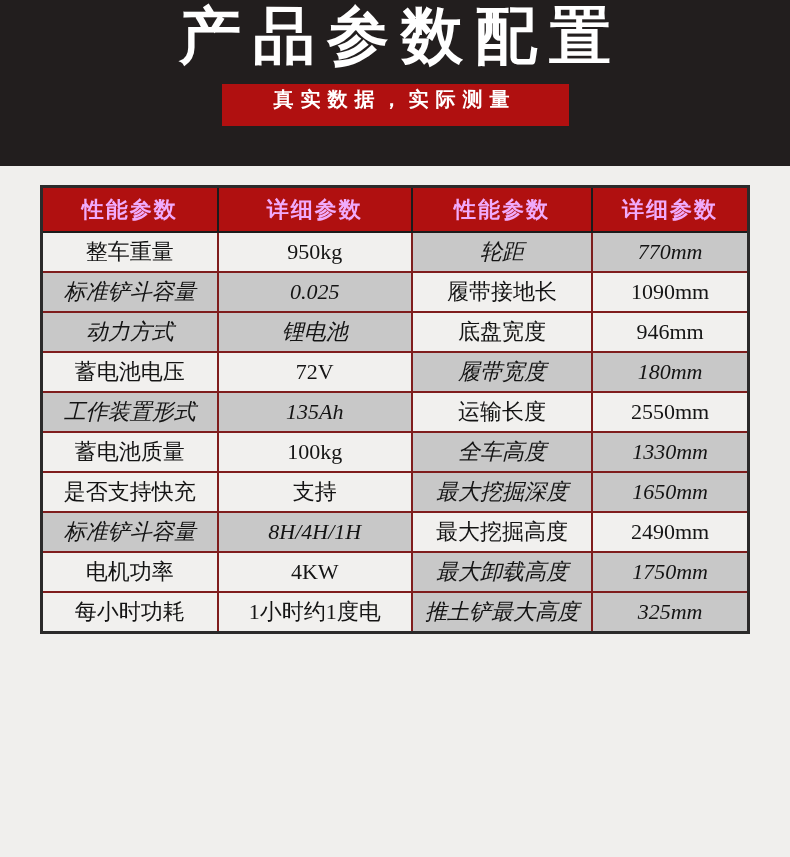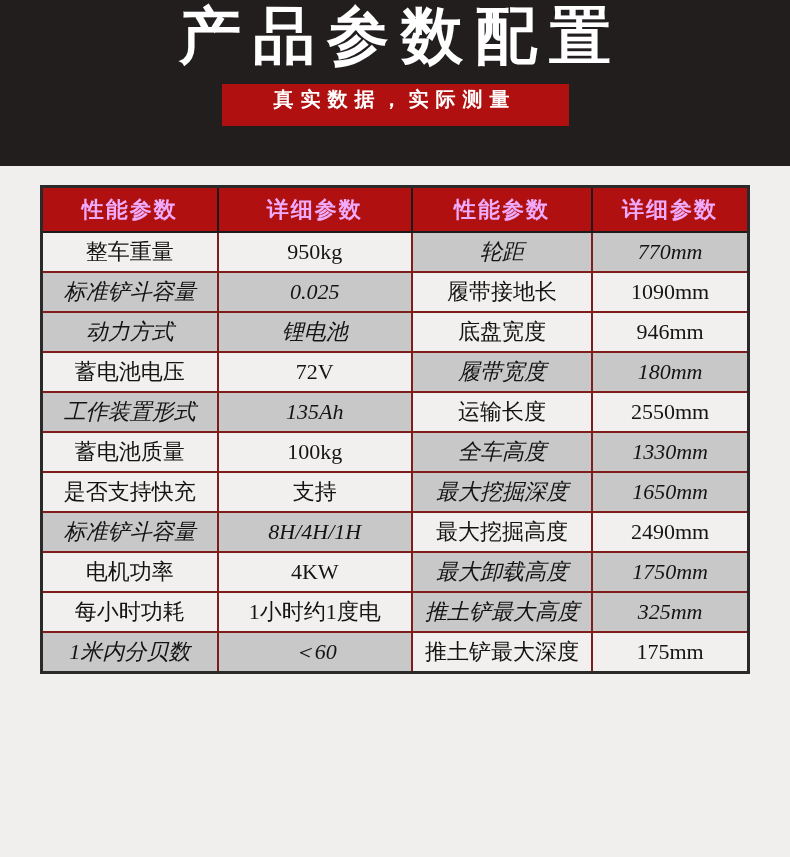--- a/index.html
+++ b/index.html
@@ -162,21 +162,15 @@
     <td class="shade-light">4KW</td>
     <td class="shade-gray">最大卸载高度</td>
     <td class="shade-gray">1750mm</td>
   </tr>
         <tr>
     <td class="shade-light">每小时功耗</td>
     <td class="shade-light">1小时约1度电</td>
     <td class="shade-gray">推土铲最大高度</td>
     <td class="shade-gray">325mm</td>
   </tr>
-        <tr>
-    <td class="shade-gray">1米内分贝数</td>
-    <td class="shade-gray">＜60</td>
-    <td class="shade-light">推土铲最大深度</td>
-    <td class="shade-light">175mm</td>
-  </tr>
       </tbody>
   </table>
 </div>
 
 </body></html>

